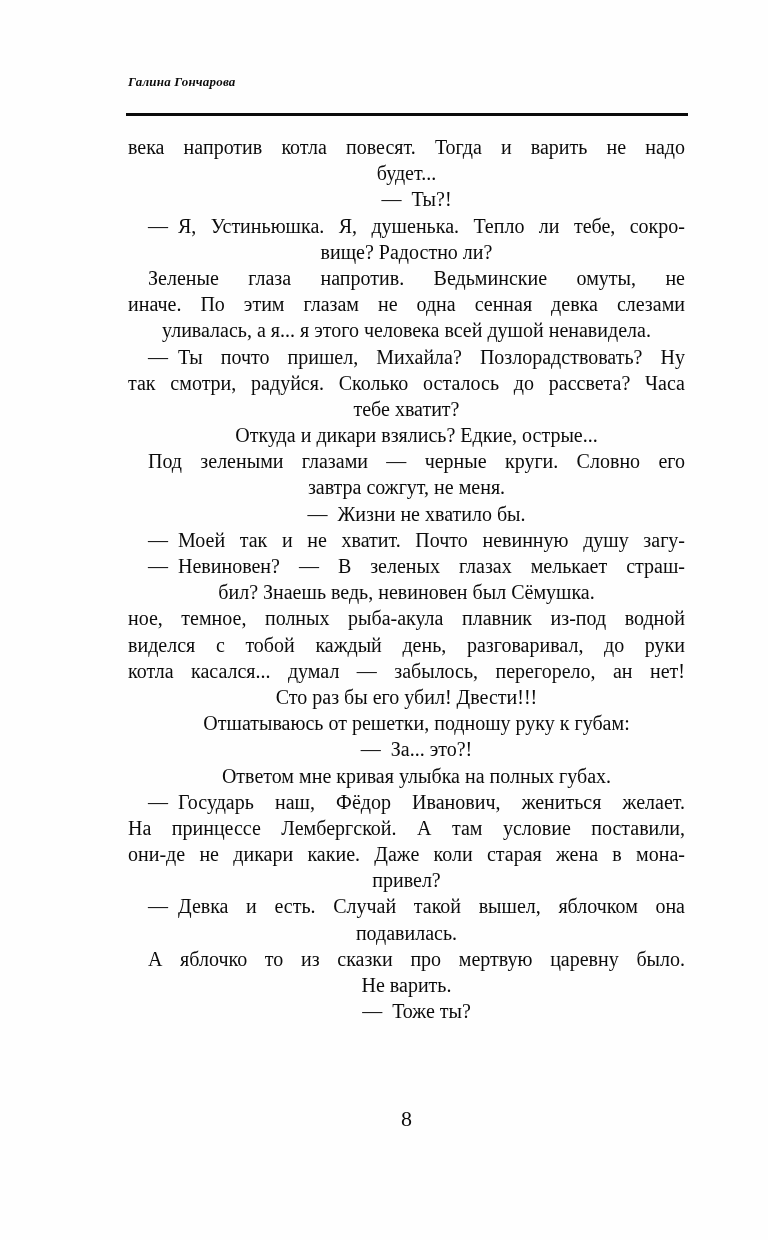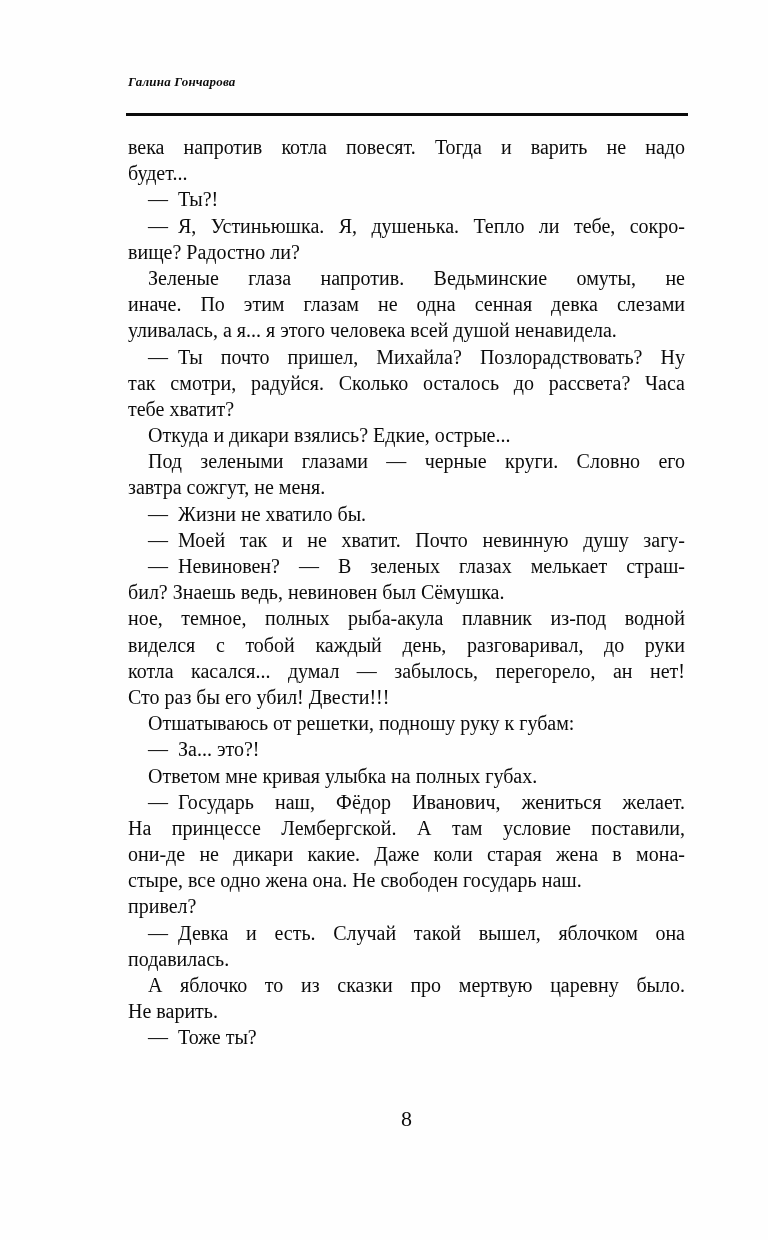--- a/index.html
+++ b/index.html
@@ -42,21 +42,21 @@
   .page-text {
     position: absolute;
     left: 128px;
     top: 134px;
     width: 557px;
   }
   .line {
     height: 26.2px;
     line-height: 26.2px;
     font-size: 20px;
-    text-align: left;
+    text-align: center;
     overflow: hidden;
   }
   .line.fill {
     text-align: justify;
     text-align-last: justify;
   }
   .line.indent {
     text-indent: 20px;
   }
   .page-number {
@@ -99,21 +99,20 @@
       <div class="line fill">ное, темное, полных рыба-акула плавник из-под водной</div>
       <div class="line fill">виделся с тобой каждый день, разговаривал, до руки</div>
       <div class="line fill">котла касался... думал — забылось, перегорело, ан нет!</div>
       <div class="line">Сто раз бы его убил! Двести!!!</div>
       <div class="line indent">Отшатываюсь от решетки, подношу руку к губам:</div>
       <div class="line indent">— За... это?!</div>
       <div class="line indent">Ответом мне кривая улыбка на полных губах.</div>
       <div class="line fill indent">— Государь наш, Фёдор Иванович, жениться желает.</div>
       <div class="line fill">На принцессе Лембергской. А там условие поставили,</div>
       <div class="line fill">они-де не дикари какие. Даже коли старая жена в мона-</div>
-      <div class="line">стыре, все одно жена она. Не свободен государь наш.</div>
       <div class="line">привел?</div>
       <div class="line fill indent">— Девка и есть. Случай такой вышел, яблочком она</div>
       <div class="line">подавилась.</div>
       <div class="line fill indent">А яблочко то из сказки про мертвую царевну было.</div>
       <div class="line">Не варить.</div>
       <div class="line indent">— Тоже ты?</div>
     </div>
 
   <div class="page-number">8</div>
 

